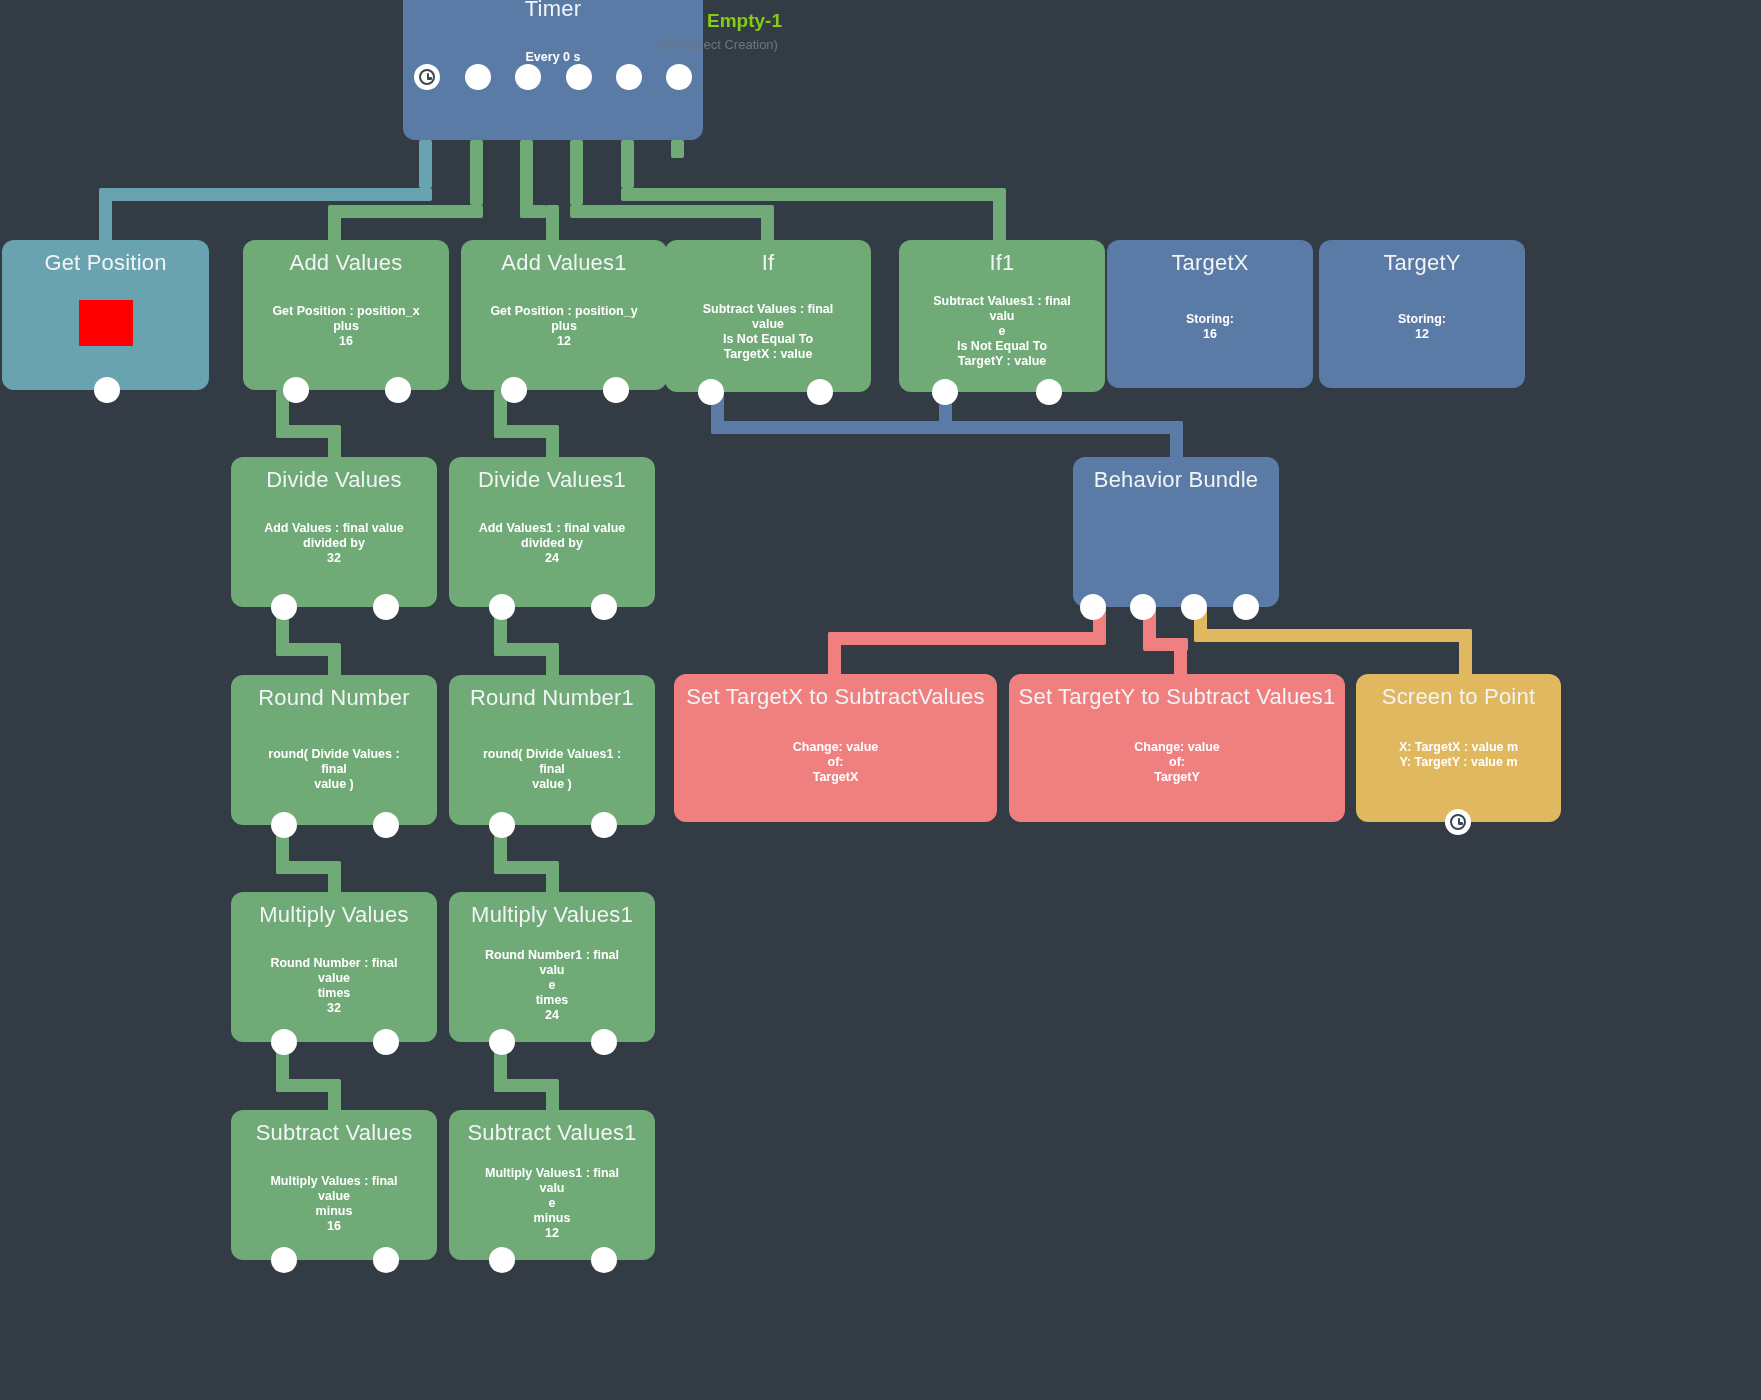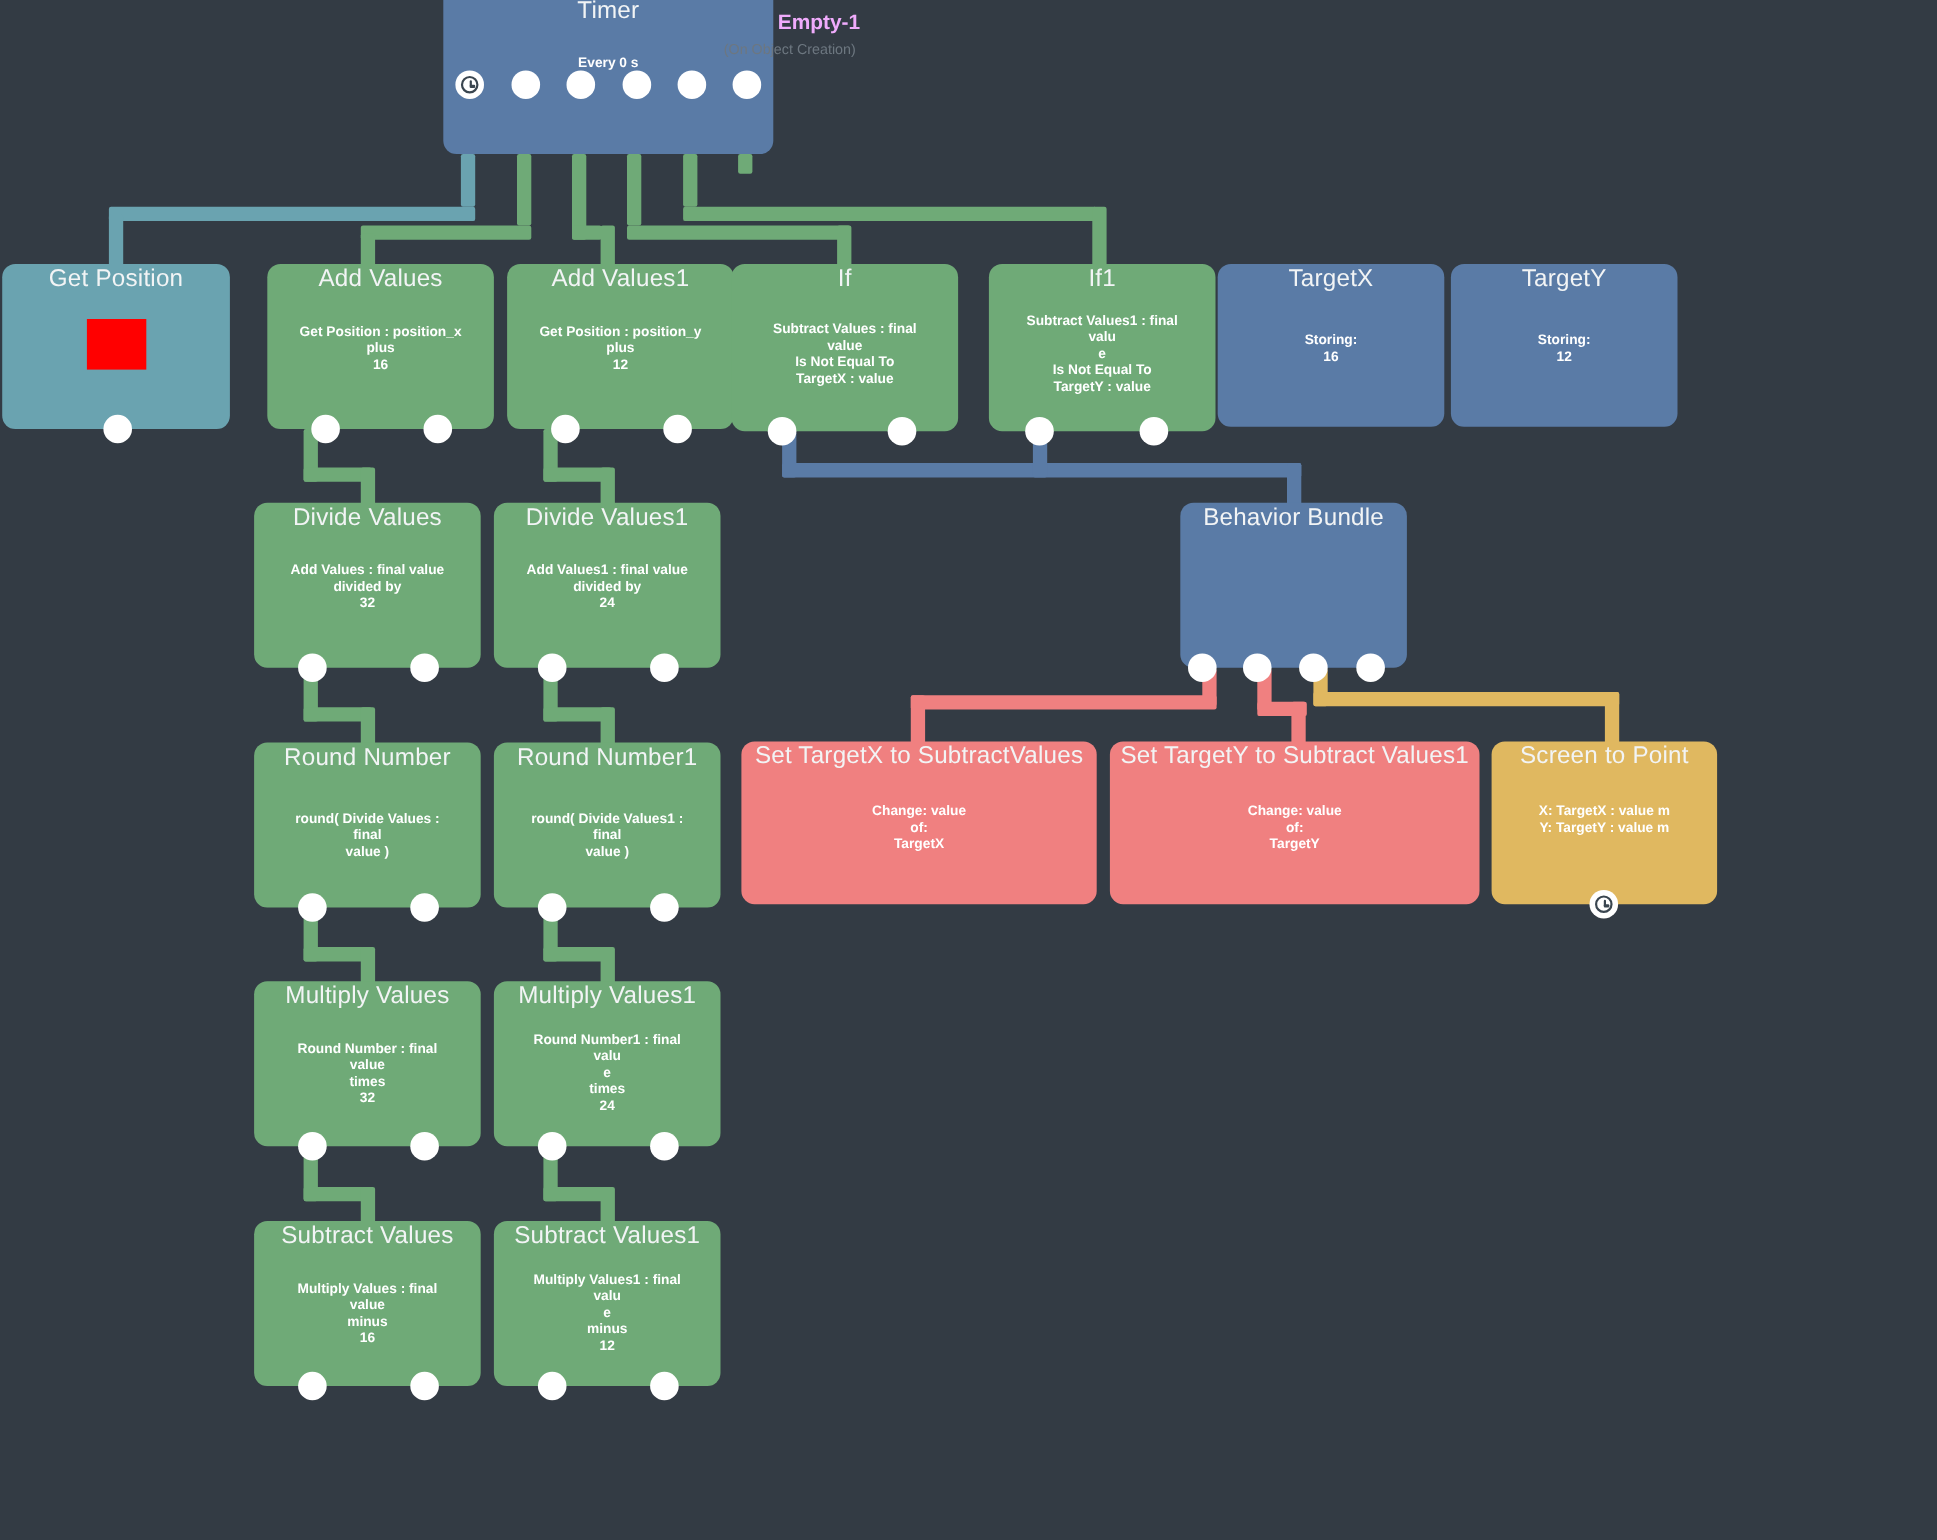--- a/index.html
+++ b/index.html
@@ -28,20 +28,21 @@
     color:#ffffff;
     box-sizing:border-box;
     text-align:center;
     overflow:visible;
   }
   .node .title{
     font-size:22px;
     font-weight:400;
     letter-spacing:.2px;
     line-height:26px;
+    padding-top:10px;
     color:#f2f4f5;
   }
   .node .body{
     font-size:12.5px;
     font-weight:bold;
     line-height:15px;
     padding:0 28px;
     color:#ffffff;
     white-space:pre-line;
   }
@@ -82,21 +83,21 @@
   .clock-glyph:after{
     content:"";position:absolute;left:5.5px;top:6px;
     width:5.5px;height:2.5px;background:#3a4650;border-radius:1px;
   }
 
   
   .obj-label{
     position:absolute;
     font-size:19px;
     font-weight:bold;
-    color:#f0abfc;
+    color:#84cc16;
     white-space:nowrap;
   }
   .obj-sub{
     position:absolute;
     font-size:13px;
     color:#6d7780;
     white-space:nowrap;
   }
 </style>
 </head>

